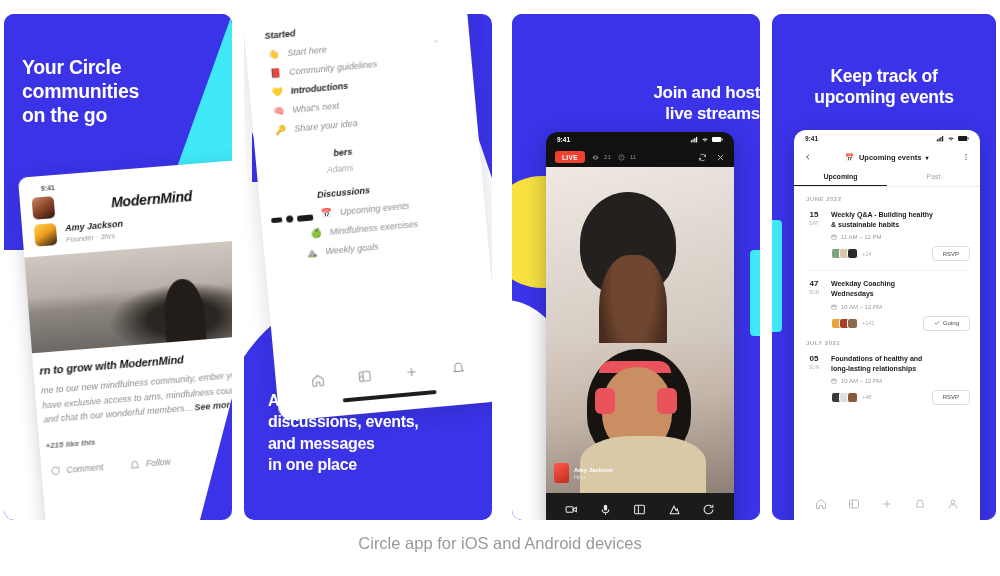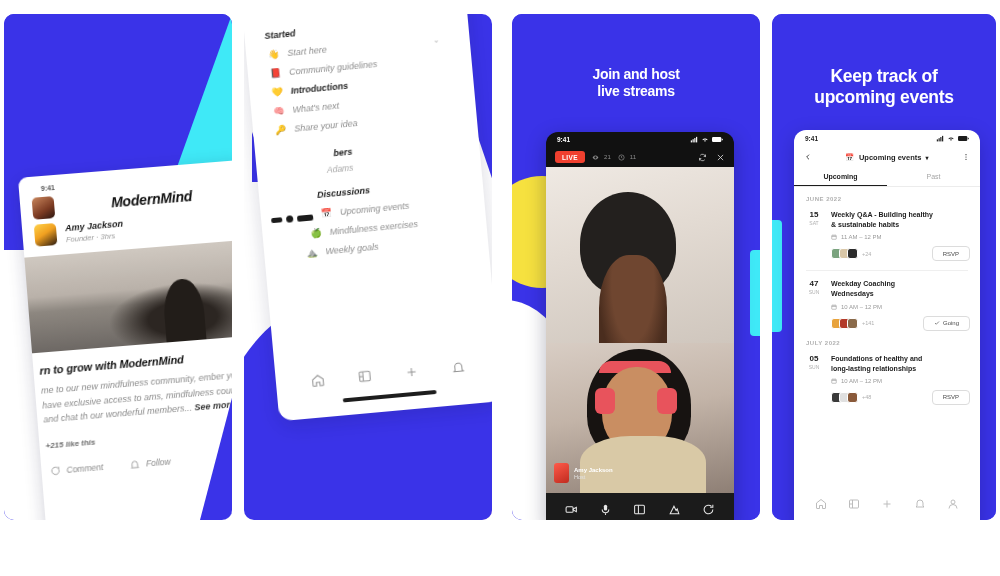--- a/index.html
+++ b/index.html
@@ -20,21 +20,21 @@
   .p1 { left: 4px;   width: 228px; }
   .p2 { left: 244px; width: 248px; background: #ffffff; }
   .p3 { left: 512px; width: 248px; }
   .p4 { left: 772px; width: 224px; }
 
   .headline {
     position: absolute; color: #fff; font-weight: bold;
     letter-spacing: -0.3px; line-height: 1.22; z-index: 6;
   }
   .h1 { left: 18px; top: 42px; font-size: 19.5px; }
-  .h3 { left: 0; top: 52px; width: 100%; text-align: center; font-size: 14px; }
+  .h3 { left: 0; top: 69px; width: 100%; text-align: right; font-size: 17px; }
   .h4 { left: 0; top: 52px; width: 100%; text-align: center; font-size: 17.5px; }
   .h2b { left: 24px; bottom: 44px; font-size: 16px; line-height: 1.35; z-index: 9; }
 
   
   .cyan-wedge1 {
     position: absolute; right: 0; top: 0; width: 84px; height: 234px;
     background: #3FE9F7; z-index: 1;
     clip-path: polygon(100% 0, 100% 100%, 0 100%);
   }
   .blue-bg { position: absolute; inset: 0; background: #3A33E8; z-index: 0; }
@@ -266,20 +266,23 @@
 </head>
 <body>
 
 <div id="root">
   <div class="panels">
 
     <div class="panel p1">
       <div class="blue-bg"></div>
       <div class="cyan-wedge1"></div>
       <div class="white-base"></div>
+      <div class="headline h1" style="white-space:pre-line">Your Circle
+communities
+on the go</div>
 
       <div class="card1">
         <div class="c1-status">9:41</div>
         <div class="c1-row">
           <span class="av a1"></span>
           <span class="c1-brand">ModernMind</span>
         </div>
         <div class="c1-row">
           <span class="av a2"></span>
           <span>
@@ -375,20 +378,24 @@
           <svg width="14" height="14" viewBox="0 0 24 24" fill="none" stroke="#6b6b6b" stroke-width="1.8">
               <path d="M12 5v14M5 12h14"></path>
             </svg>
           <svg width="14" height="14" viewBox="0 0 24 24" fill="none" stroke="#6b6b6b" stroke-width="1.8">
               <path d="M18 16V10a6 6 0 1 0-12 0v6l-2 2h16l-2-2z"></path>
             </svg>
         </div>
         <div class="s2-bar"></div>
       </div>
 
+      <div class="headline h2b" style="white-space:pre-line">All your
+discussions, events,
+and messages
+in one place</div>
     </div>
 
     <div class="panel p3">
       <div class="blue-bg"></div>
       <div class="yellow-circ"></div>
       <div class="white-swoosh"></div>
       <div class="cyan-stub"></div>
       <div class="headline h3" style="white-space:pre-line">Join and host
 live streams</div>
 
@@ -631,13 +638,14 @@
           <svg width="12" height="12" viewBox="0 0 24 24" fill="none" stroke="#8b8b8b" stroke-width="1.9">
               <circle cx="12" cy="8" r="4"></circle>
               <path d="M4 21a8 8 0 0 1 16 0"></path>
             </svg>
         </div>
       </div>
     </div>
 
   </div>
 
+  <div class="caption">Circle app for iOS and Android devices</div>
 </div>
 
 </body></html>

